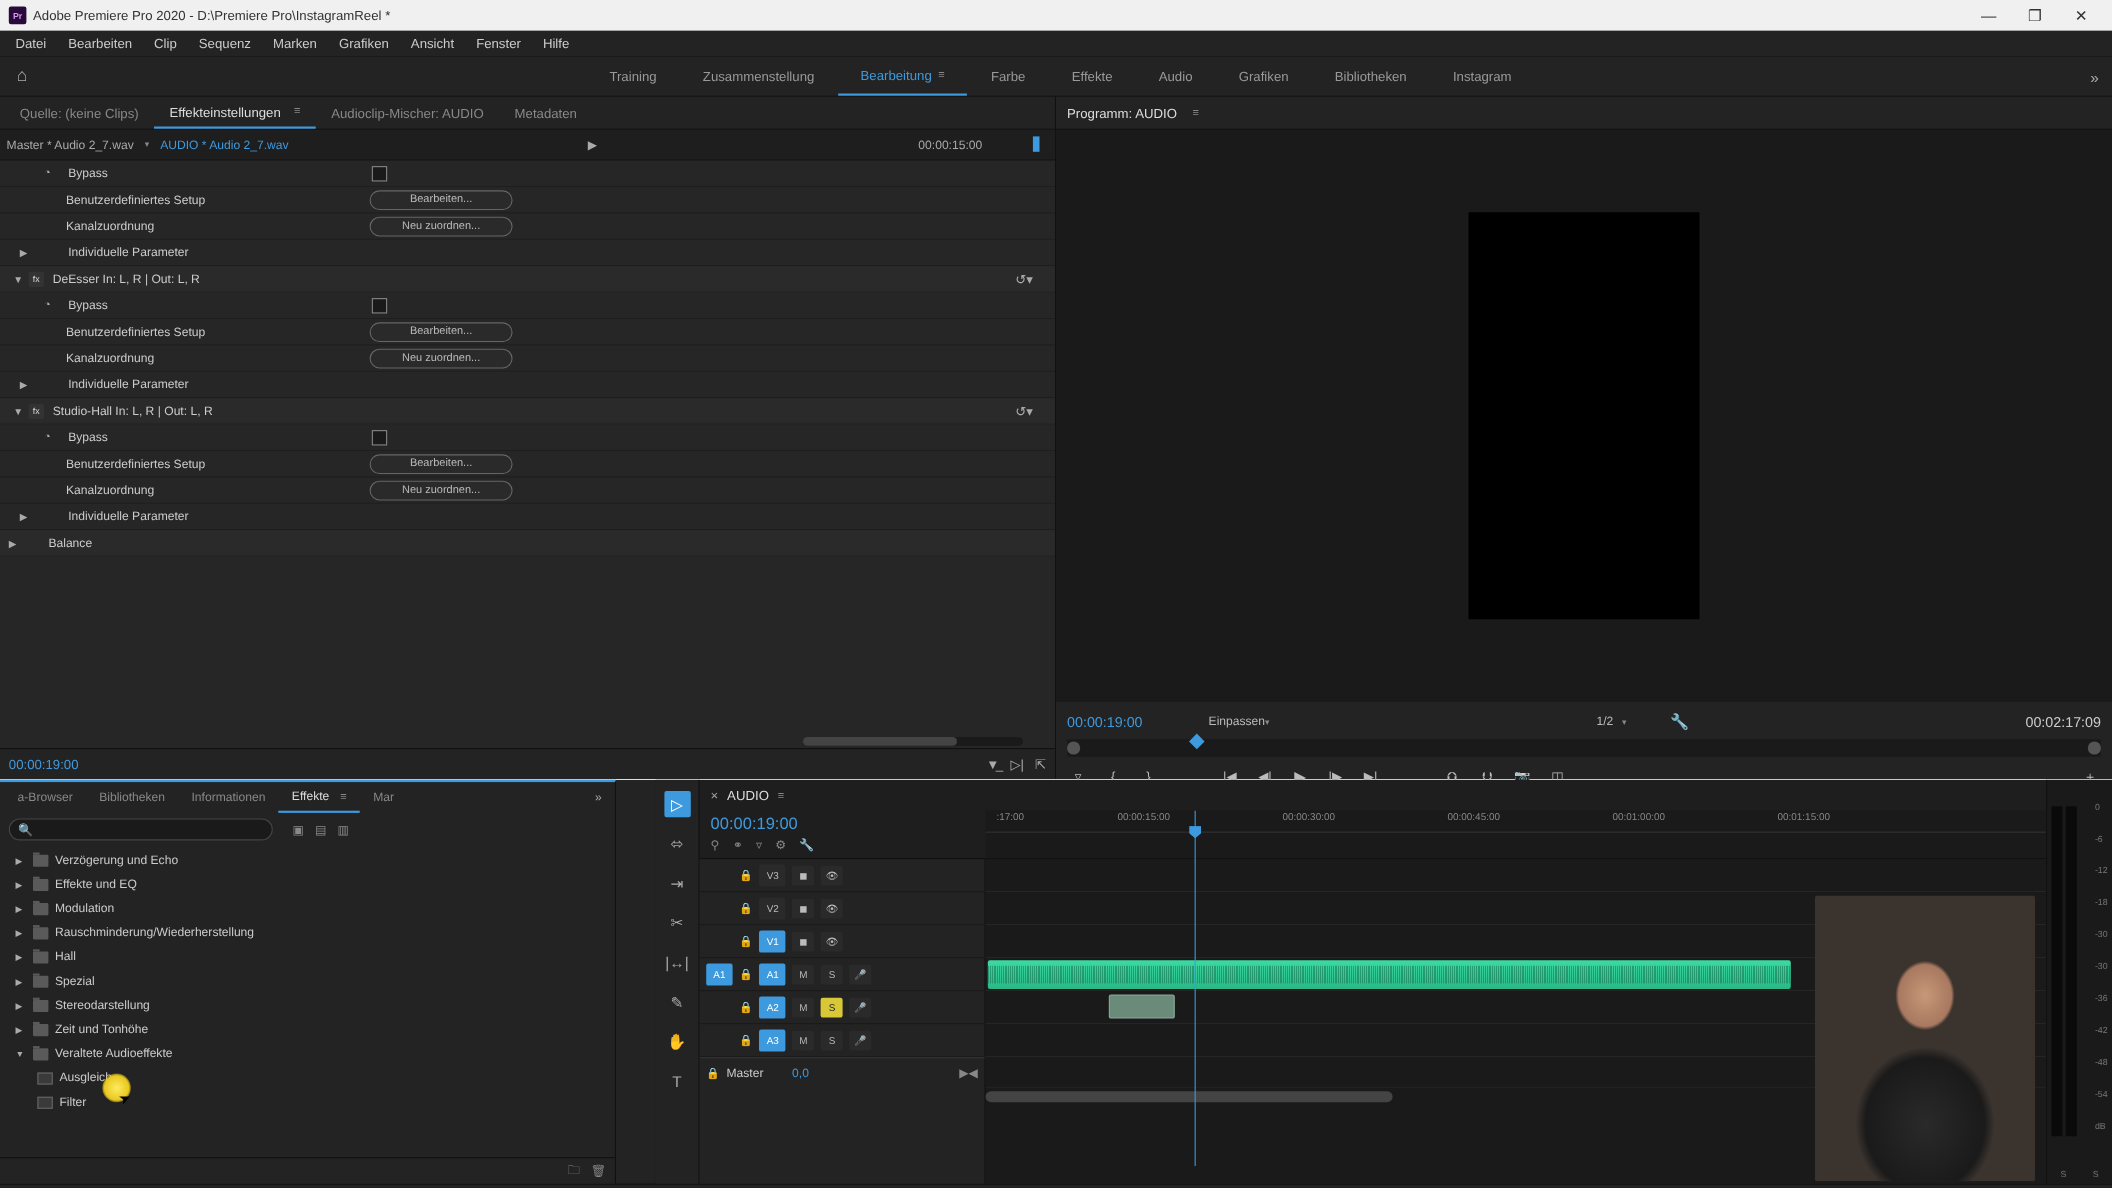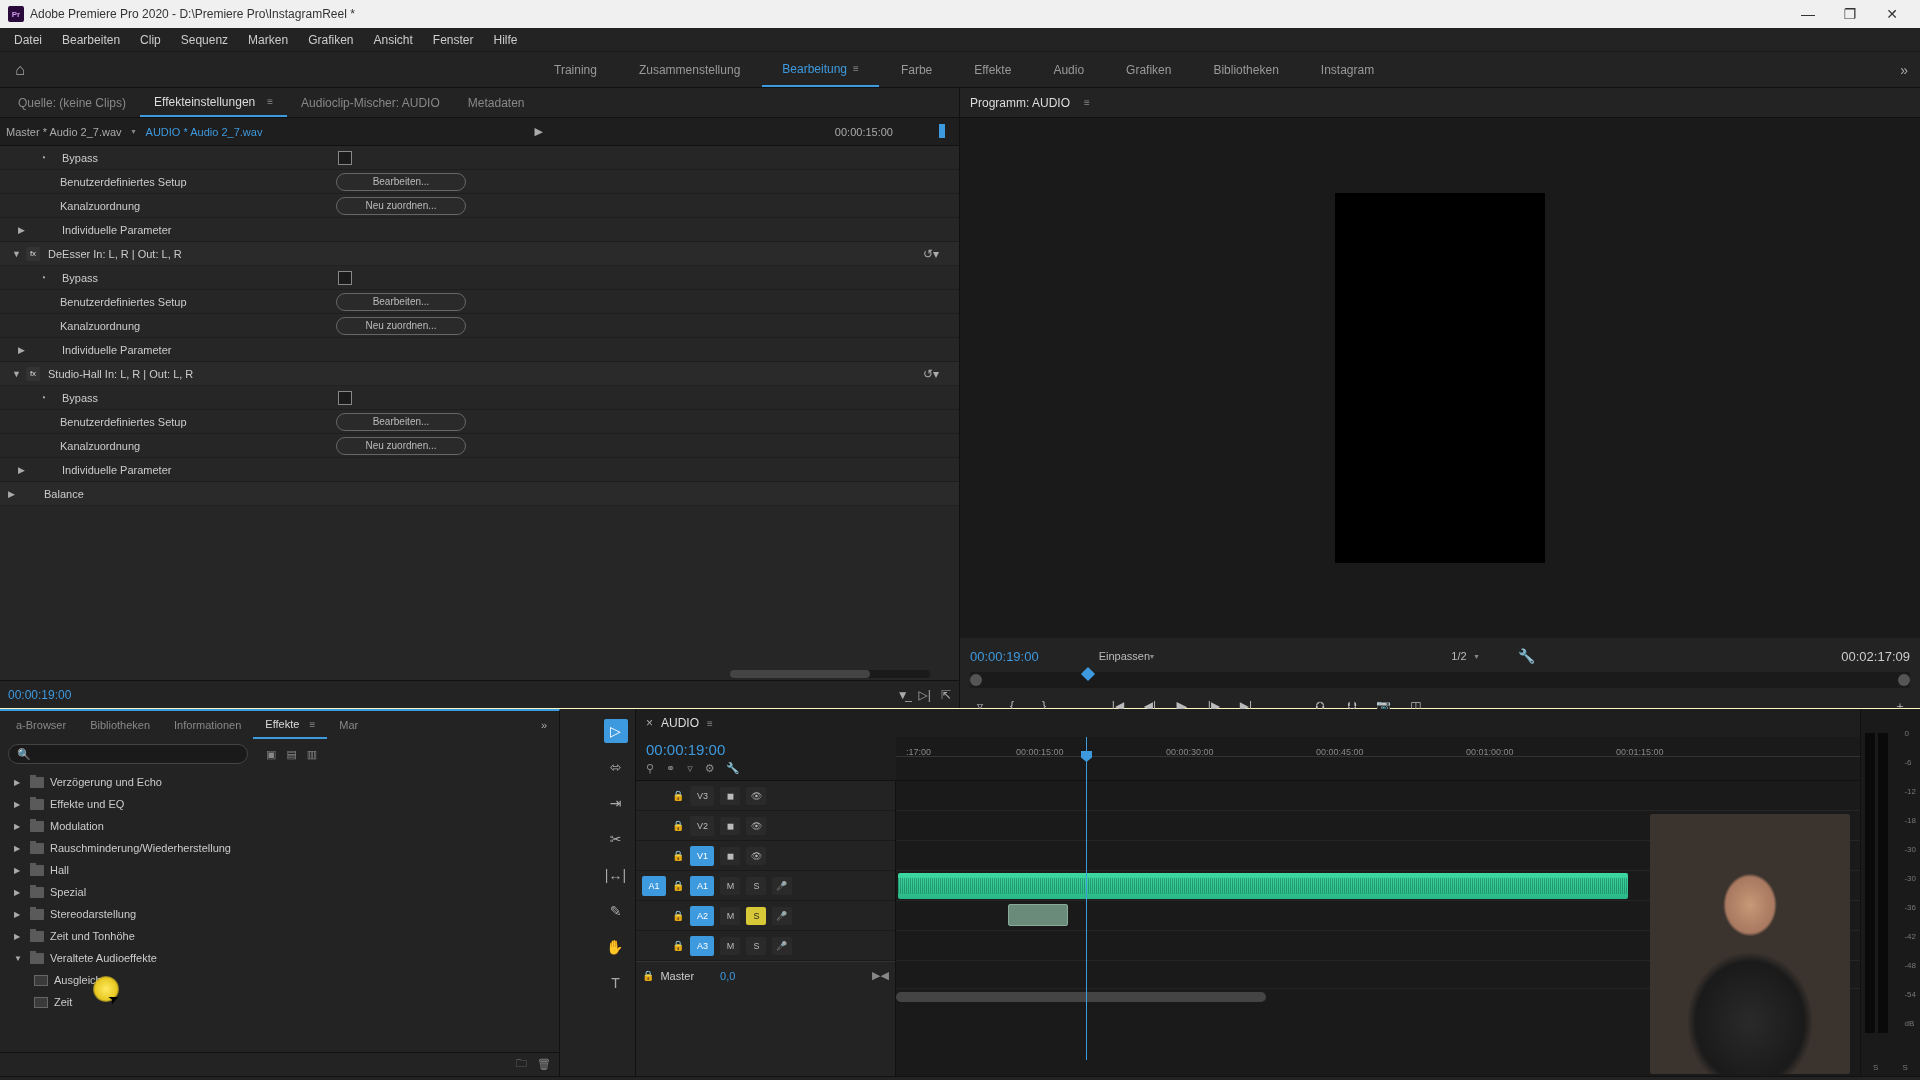--- a/index.html
+++ b/index.html
@@ -111,21 +111,21 @@
 .tl-header { height:28px; display:flex; align-items:center; padding:0 10px; gap:8px;}
 .tl-close { color:#aaa; font-size:12px;}
 .tl-name { font-size:12px; color:#ddd;}
 .tl-menu { color:#888; font-size:10px;}
 .tl-time-row { height:44px; display:flex; border-bottom:1px solid #111;}
 .tl-time-left { width:260px; padding:4px 10px;}
 .tl-time-code { color:#3e9ade; font-size:15px; font-weight:500;}
 .tl-time-icons { display:flex; gap:12px; margin-top:4px; color:#888; font-size:11px;}
 .tl-ruler { flex:1; position:relative; background:#1a1a1a;}
 .ruler-marks { height:20px; border-bottom:1px solid #333; display:flex; position:relative;}
-.ruler-mark { position:absolute; top:10px; font-size:9px; color:#888;}
+.ruler-mark { position:absolute; top:0; font-size:9px; color:#888;}
 .playhead-line { position:absolute; top:0; bottom:-280px; width:1px; background:#3e9ade; left:190px; z-index:5;}
 .playhead-head { position:absolute; top:14px; left:185px; width:11px; height:11px; background:#3e9ade; z-index:6; clip-path: polygon(0 0, 100% 0, 100% 60%, 50% 100%, 0 60%);}
 .tl-tracks { flex:1; display:flex;}
 .track-headers { width:260px; background:#232323; border-right:1px solid #111;}
 .track-row { height:30px; display:flex; align-items:center; border-bottom:1px solid #1a1a1a; padding:0 6px; gap:6px;}
 .track-src { width:24px; height:20px; background:#2a2a2a; border-radius:2px; display:flex; align-items:center; justify-content:center; font-size:9px; color:#bbb;}
 .track-src.active { background:#3e9ade; color:#fff;}
 .track-lock { font-size:10px; color:#888;}
 .track-label { width:24px; height:20px; background:#2a2a2a; border-radius:2px; display:flex; align-items:center; justify-content:center; font-size:9px; color:#bbb;}
 .track-label.active { background:#3e9ade; color:#fff;}
@@ -446,21 +446,21 @@
           <span class="tree-twisty">▼</span>
           <div class="folder-icon"></div>
           <span class="tree-label">Veraltete Audioeffekte</span>
         </div>
       <div class="tree-row child">
           <div class="fx-item-icon"></div>
           <span class="tree-label">Ausgleich</span>
         </div>
       <div class="tree-row child">
           <div class="fx-item-icon"></div>
-          <span class="tree-label">Zeit</span>
+          <span class="tree-label">Filter</span>
         </div>
     </div>
     <div class="browser-footer">
       <span>🗀</span>
       <span>🗑</span>
     </div>
     <div class="highlight-cursor"></div>
     <div class="cursor-arrow">➤</div>
   </div>
 

